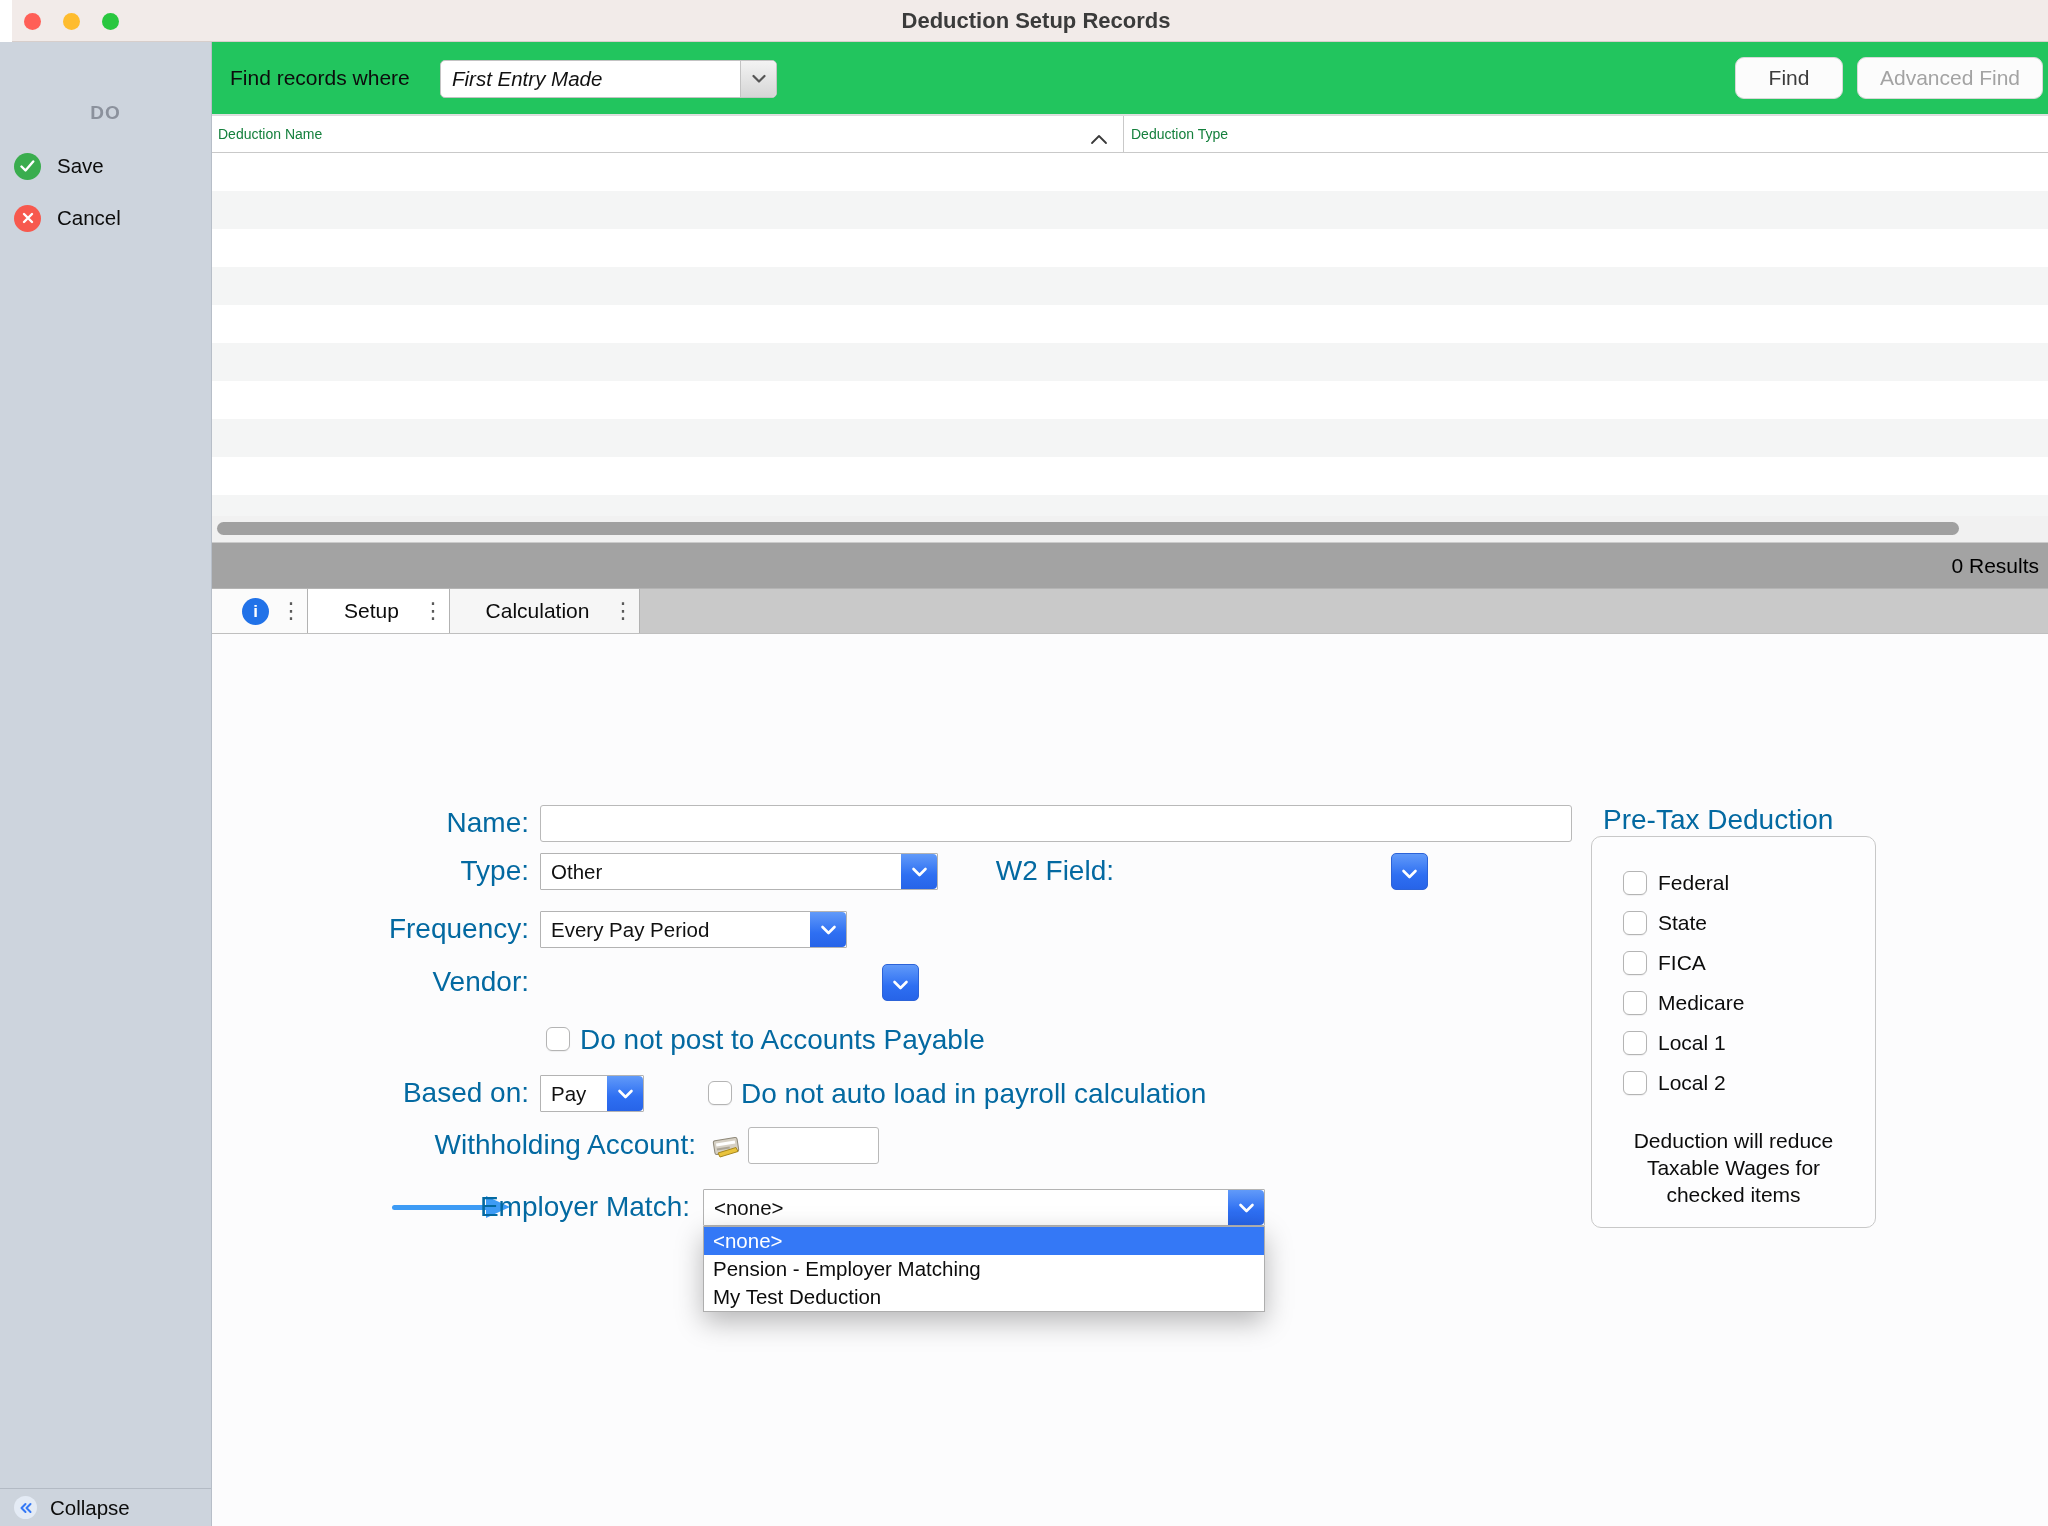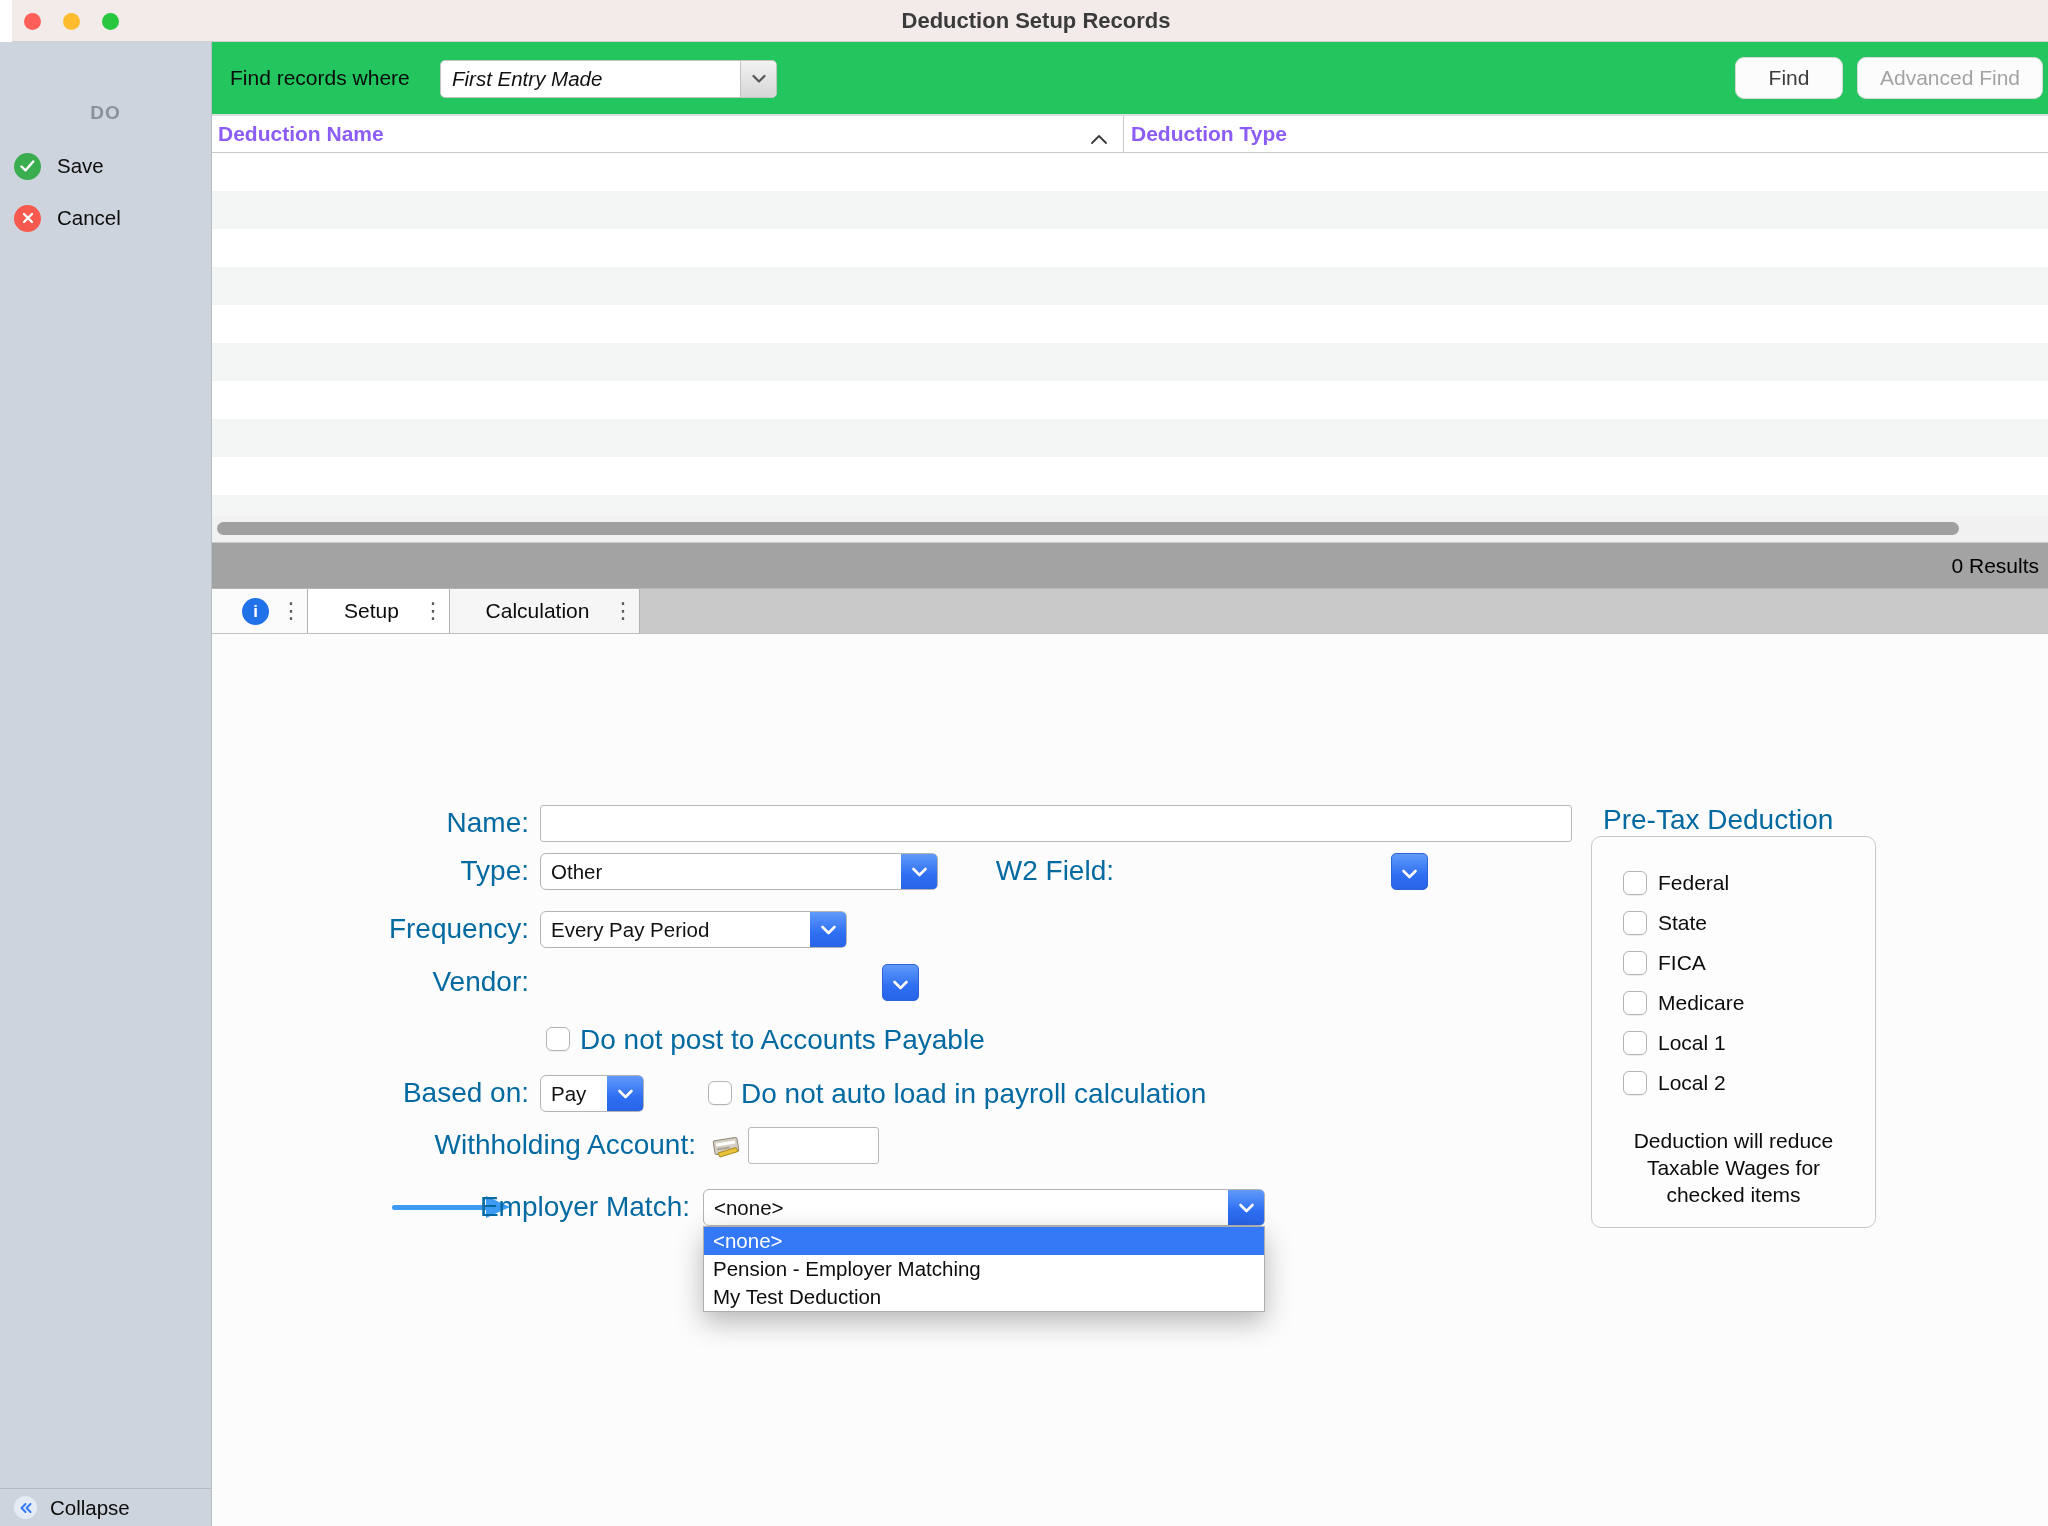--- a/index.html
+++ b/index.html
@@ -31,21 +31,21 @@
 
   .findbar { position: absolute; left: 0; top: 0; right: 0; height: 73px; background: #22c55e; border-bottom: 1px solid #e0e0e0; }
   .findlabel { position: absolute; left: 18px; top: 36px; transform: translateY(-50%); font-size: 21px; color: #0c0c0c; white-space: nowrap; }
   .popup { position: absolute; display: flex; align-items: center; justify-content: space-between; background: #fff; border: 1px solid #c3c3c3; border-radius: 5px; }
   .popup .pval { padding-left: 11px; white-space: nowrap; font-style: italic; }
   .popup .pbtn { width: 36px; height: 100%; background: linear-gradient(180deg, #f3f3f3, #d6d6d6); border-left: 1px solid #c3c3c3; border-radius: 0 4px 4px 0; display: flex; align-items: center; justify-content: center; flex: none; }
   .btn { position: absolute; height: 42px; background: #fcfcfc; border: 1px solid #d8d8d8; border-radius: 9px; display: flex; align-items: center; justify-content: center; font-size: 21px; color: #3c3c3c; }
   .btn.disabled { color: #a3a3a3; }
 
   .thead { position: absolute; left: 0; right: 0; top: 73px; height: 38px; background: #fff; border-top: 1px solid #dcdcdc; border-bottom: 1px solid #c9c9c9; }
-  .th { position: absolute; top: 0; height: 100%; display: flex; align-items: center; font-weight: bold; font-size: 21px; color: #8b5cf6; }
+  .th { position: absolute; top: 0; height: 100%; display: flex; align-items: center; font-weight: normal; font-size: 14px; color: #15803d; }
   .th.col1 { left: 6px; width: 900px; }
   .th.col2 { left: 919px; right: 0; }
   .thdiv { position: absolute; left: 911px; top: 0; width: 1px; height: 100%; background: #c9c9c9; }
   .sortcaret { position: absolute; left: 878px; top: 10px; }
 
   .tbody { position: absolute; left: 0; right: 0; top: 111px; height: 363px; background: repeating-linear-gradient(180deg, #ffffff 0 38px, #f4f5f5 38px 76px); }
   .hscroll-band { position: absolute; left: 0; right: 0; top: 474px; height: 26px; background: #f1f1f1; }
   .hthumb { position: absolute; left: 5px; top: 6px; width: 1742px; height: 13px; border-radius: 7px; background: #a0a0a0; }
 
   .resultsbar { position: absolute; left: 0; right: 0; top: 500px; height: 46px; background: #a3a3a3; border-top: 1px solid #cbcbcb; line-height: 45px; text-align: right; padding-right: 9px; font-size: 21px; color: #000; }
@@ -57,21 +57,21 @@
   .tab { background: #f6f6f6; }
   .tab-label { font-size: 21px; color: #0c0c0c; padding-right: 14px; }
   .handle { position: absolute; right: 5px; top: 50%; transform: translateY(-50%); color: #5a5a5a; font-size: 22px; line-height: 1; }
   .info-ic { position: absolute; left: 30px; top: 9px; width: 27px; height: 27px; border-radius: 50%; background: #2172e8; color: #fff; font-weight: bold; font-size: 17px; display: flex; align-items: center; justify-content: center; }
 
   
   .form { position: absolute; left: 0; right: 0; top: 592px; bottom: 0; background: #fcfcfd; }
   .flabel { position: absolute; transform: translateY(-50%); white-space: nowrap; font-size: 28px; color: #0369a1; }
   .r1519 { right: 1519px; }
   .tinput { position: absolute; height: 37px; background: #fff; border: 1px solid #b9b9b9; border-radius: 3px; font: inherit; padding-left: 8px; outline: none; }
-  .combo { position: absolute; height: 37px; background: #fff; border: 1px solid #b3b3b3; border-radius: 6px; display: flex; align-items: center; justify-content: space-between; }
+  .combo { position: absolute; height: 37px; background: #fff; border: 1px solid #b3b3b3; border-radius: 1px; display: flex; align-items: center; justify-content: space-between; }
   .combo .cval { padding-left: 10px; white-space: nowrap; }
   .cbtn { width: 36px; height: 100%; border-radius: 0 4px 4px 0; background: linear-gradient(180deg, #619af9 0%, #2e6ff2 60%, #2764e8 100%); display: flex; align-items: center; justify-content: center; flex: none; }
   .bluebtn { position: absolute; width: 37px; height: 37px; border: 1px solid #2c63d8; border-radius: 5px; background: linear-gradient(180deg, #619af9 0%, #2e6ff2 60%, #2764e8 100%); display: flex; align-items: center; justify-content: center; }
   .cb { position: absolute; width: 24px; height: 24px; background: #fff; border: 1.5px solid #b4b4b4; border-radius: 6px; box-shadow: 0 1px 1px rgba(0,0,0,0.06); }
   .wh-icon { position: absolute; width: 30px; height: 28px; display: flex; align-items: center; justify-content: center; }
 
   .arrow { position: absolute; left: 180px; top: 561px; width: 118px; height: 25px; }
   .abody { position: absolute; left: 0; top: 10px; width: 96px; height: 5px; background: #3d9bf5; border-radius: 3px; }
   .ahead { position: absolute; left: 94px; top: 1px; width: 0; height: 0; border-left: 24px solid #3d9bf5; border-top: 11px solid transparent; border-bottom: 11px solid transparent; }
 

